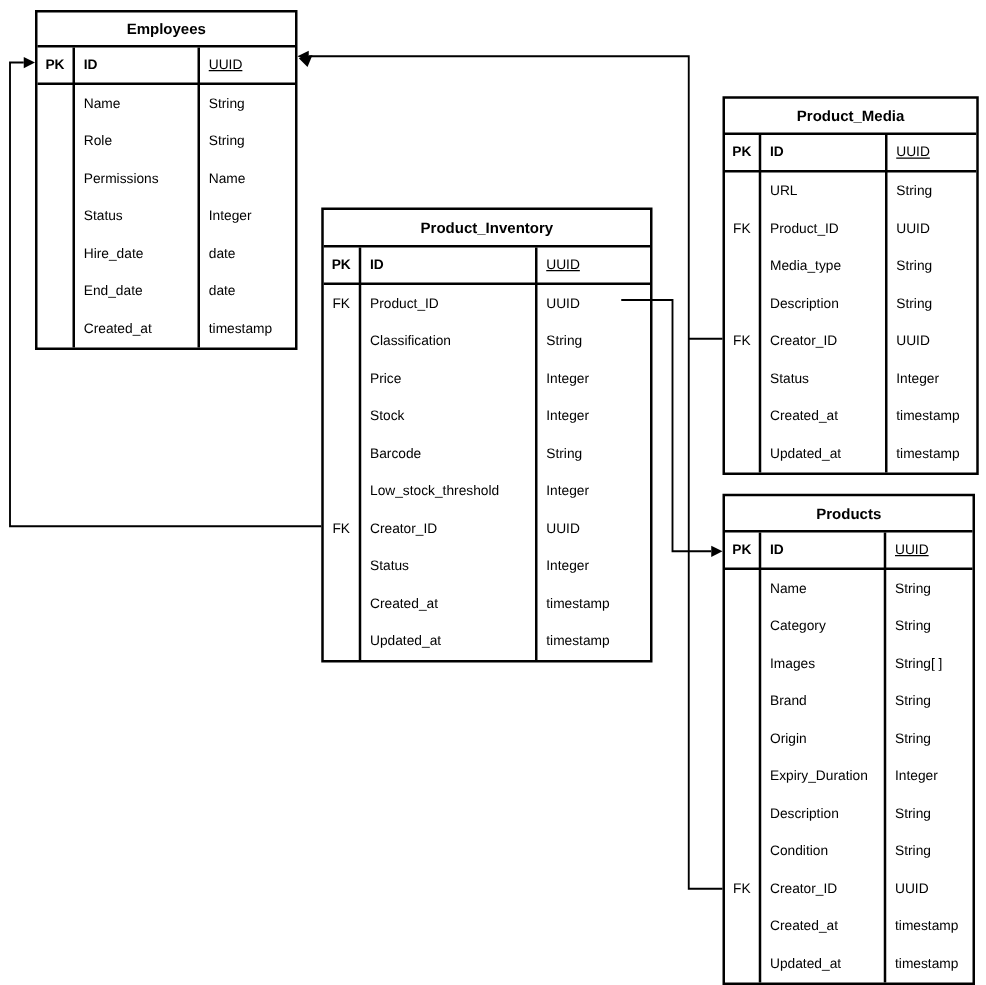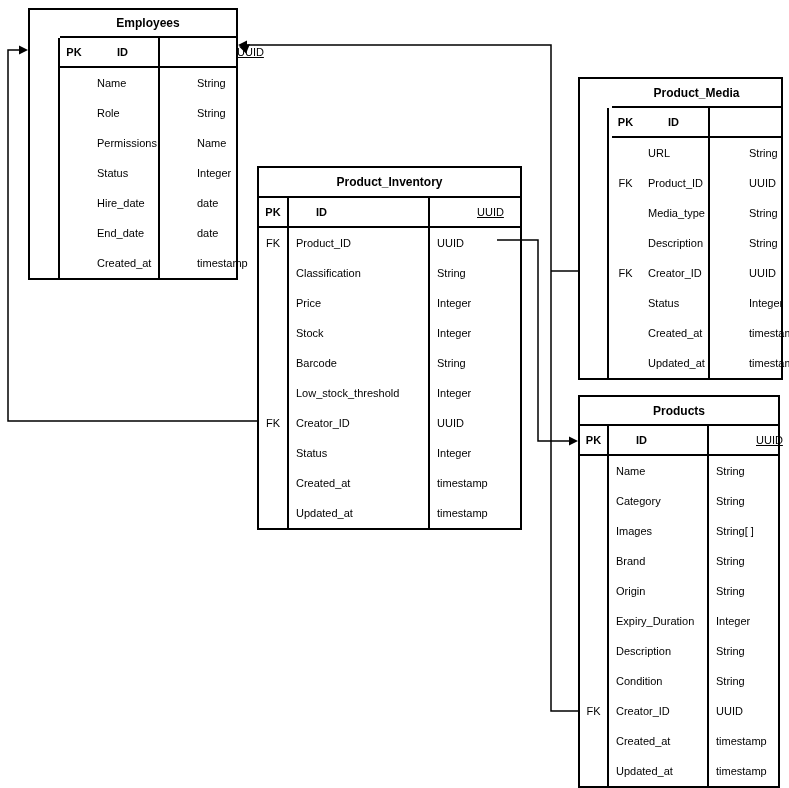--- a/index.html
+++ b/index.html
@@ -27,39 +27,39 @@
     font-weight: bold;
     font-size: 12px;
   }
   .erd-row {
     display: grid;
     grid-template-columns: var(--kw) var(--nw) 1fr;
     height: 30px;
     align-items: center;
     font-size: 11px;
   }
-  .erd-header { border-bottom: 2.5px solid #000; gap: 20px; }
+  .erd-header { border-bottom: 2.5px solid #000; }
   .erd-header .c-key { font-weight: bold; }
   .erd-header .c-name { font-weight: bold; }
   .erd-header .c-type { text-decoration: underline; }
   .c-key { text-align: center; }
   .c-name, .c-type { padding-left: 9px; white-space: nowrap; }
   .vline {
     position: absolute;
     top: var(--th);
     bottom: 0;
     width: 1.5px;
     background: #000;
   }
   .v1 { left: var(--kw); }
   .v2 { left: calc(var(--kw) + var(--nw)); }
 
-  .t-employees { left: 28px;  top: 8px;   width: 210px; height: 272px; padding-left: 30px; --kw: 28px; --nw: 100px; --th: 28px; }
+  .t-employees { left: 28px;  top: 8px;   width: 210px; height: 272px; --kw: 28px; --nw: 100px; --th: 28px; }
   .t-inventory { left: 257px; top: 166px; width: 265px; height: 364px; --kw: 28px; --nw: 141px; --th: 30px; }
-  .t-media     { left: 578px; top: 77px;  width: 205px; height: 303px; padding-left: 32px; --kw: 27px; --nw: 101px; --th: 29px; }
+  .t-media     { left: 578px; top: 77px;  width: 205px; height: 303px; --kw: 27px; --nw: 101px; --th: 29px; }
   .t-products  { left: 578px; top: 395px; width: 202px; height: 393px; --kw: 27px; --nw: 100px; --th: 29px; }
 
   .overlay {
     position: absolute;
     left: 0; top: 0;
     z-index: 3;
     pointer-events: none;
   }
   .edge { fill: none; stroke: #000000; stroke-width: 1.5; }
   .head { fill: #000000; stroke: none; }

